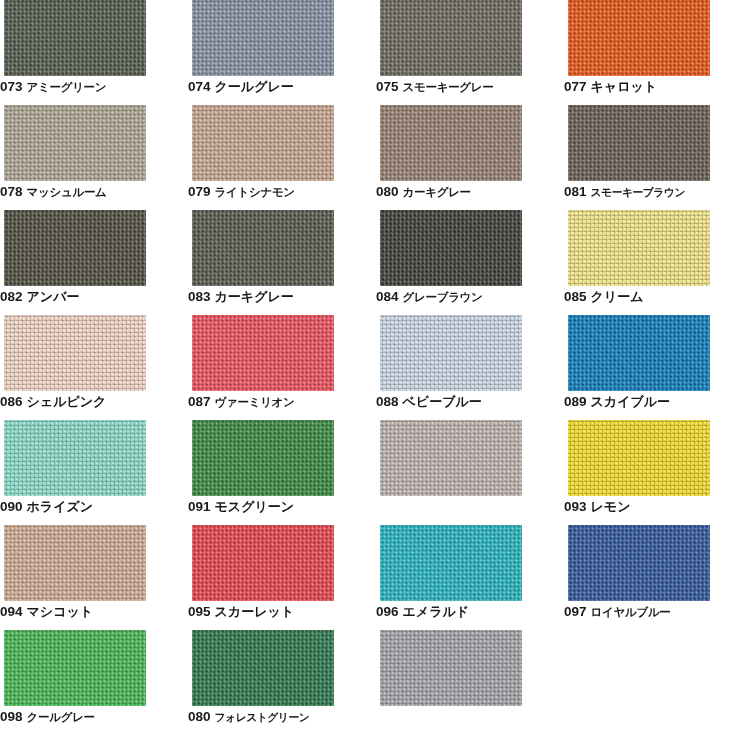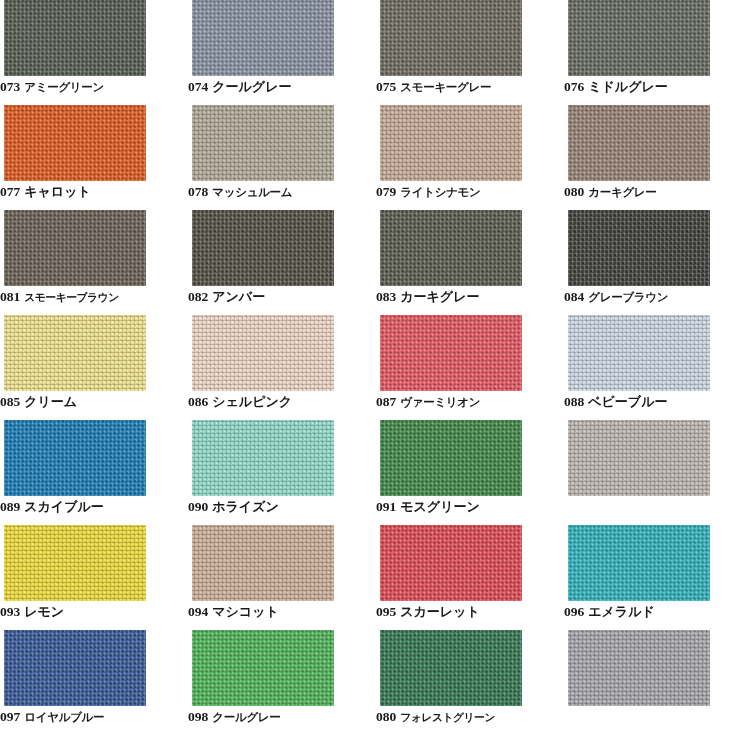--- a/index.html
+++ b/index.html
@@ -103,21 +103,21 @@
     width: 186px;
     font-size: 13.5px;
     line-height: 18px;
     color: #1a1a1a;
     white-space: nowrap;
     letter-spacing: 0px;
     font-family: "Liberation Serif", "DejaVu Serif", serif;
   }
 
   .swatch-label .code {
-    font-family: Liberation Serif, serif;
+    font-family: Liberation Sans, sans-serif;
     font-weight: 600;
   }
   .swatch-label .cname {
     font-family: Liberation Mono, monospace;
     font-weight: 600;
     font-size: 13px;
     margin-left: 4px;
   }
 
   
@@ -151,27 +151,20 @@
         <div class="swatch-label"><span class="code">074</span><span class="cname">クールグレー</span></div>
       </div>
       <div class="swatch-cell">
         <div class="chip" style="background-color: rgb(110, 106, 96);">
           <div class="weave"></div>
           <div class="weave2"></div>
         </div>
         <div class="swatch-label long"><span class="code">075</span><span class="cname">スモーキーグレー</span></div>
       </div>
       <div class="swatch-cell">
-        <div class="chip" style="background-color: rgb(101, 107, 95);">
-          <div class="weave"></div>
-          <div class="weave2"></div>
-        </div>
-        <div class="swatch-label"><span class="code">076</span><span class="cname">ミドルグレー</span></div>
-      </div>
-      <div class="swatch-cell">
         <div class="chip" style="background-color: rgb(238, 88, 22);">
           <div class="weave"></div>
           <div class="weave2"></div>
         </div>
         <div class="swatch-label"><span class="code">077</span><span class="cname">キャロット</span></div>
       </div>
       <div class="swatch-cell">
         <div class="chip" style="background-color: rgb(180, 171, 153);">
           <div class="weave"></div>
           <div class="weave2"></div>

